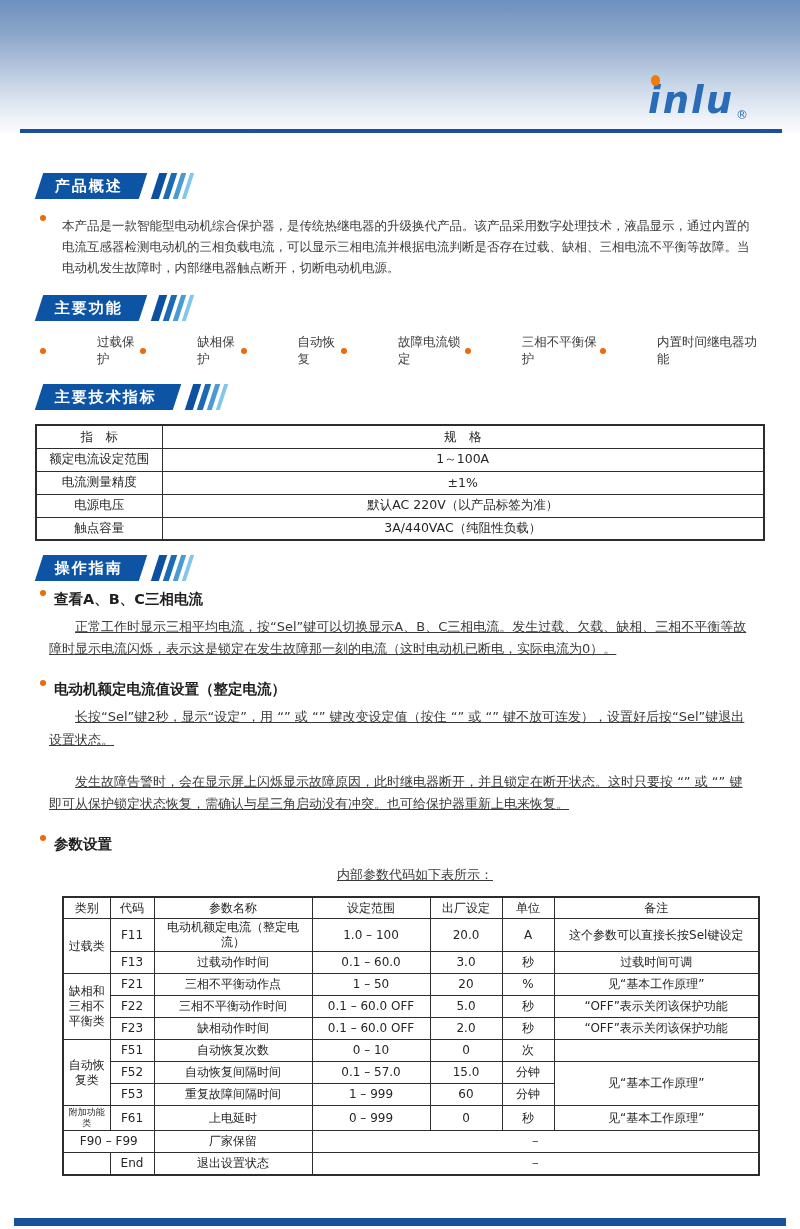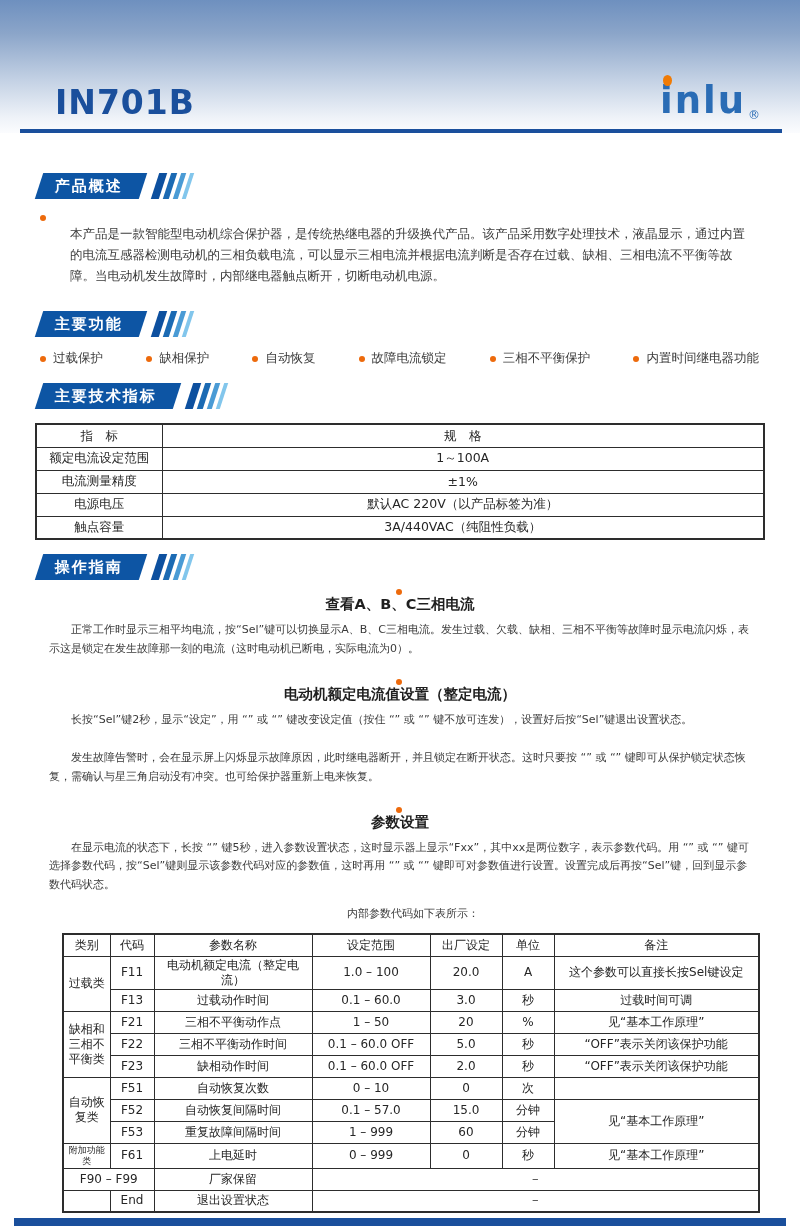--- a/index.html
+++ b/index.html
@@ -12,21 +12,21 @@
   }
   
   .header {
     height:133px; position:relative;
     background:linear-gradient(180deg,#6e90bf 0%,#8ba5c9 25%,#c3d1e4 60%,#eef2f8 88%,#fbfcfe 100%);
   }
   .model-title {
     position:absolute; left:55px; bottom:14px;
     font-size:33px; font-weight:bold; color:#1a4f9c; letter-spacing:1px; line-height:1;
   }
-  .logo { position:absolute; right:40px; bottom:12px; line-height:1; }
+  .logo { position:absolute; right:52px; bottom:12px; line-height:1;font-style:italic; }
   .logo-word {
     font-size:37px; font-weight:900; color:#2a6cb5; letter-spacing:2px; line-height:1;
     font-family:"DejaVu Sans","Liberation Sans",sans-serif;
   }
   .logo-dot {
     position:absolute; left:3px; top:-7px; width:9px; height:11px;
     border-radius:50%; background:#f07b05;
   }
   .logo-reg { font-size:12px; color:#2a6cb5; vertical-align:-6px; margin-left:2px; }
   .header-rule { position:absolute; left:20px; right:18px; bottom:0; height:4px; background:#1a4f9c; }
@@ -47,24 +47,24 @@
   .stripes i:nth-child(3){ width:5px; background:#4a9bd5; }
   .stripes i:nth-child(4){ width:4px; background:#82c6ec; }
 
   .dot {
     display:inline-block; width:6px; height:6px; border-radius:50%;
     background:#ed6a0c; flex:0 0 6px;
   }
 
   .bullet-para { display:flex; margin-top:9px; }
   .bullet-para .dot { margin:7px 8px 0 5px; }
-  .bullet-para p { margin:16px; font-size:12.5px; line-height:1.66; color:#3a3a3a;font-family:Liberation Serif, serif; }
+  .bullet-para p { margin:8px; font-size:12.5px; line-height:1.66; color:#3a3a3a;font-family:Liberation Serif, serif; }
 
   .features { display:flex; justify-content:space-between; margin:13px 6px 0 5px; }
-  .feature { display:flex; align-items:center; font-size:12.5px; color:#3a3a3a; }
+  .feature { display:flex; align-items:center; font-size:12.5px; color:#3a3a3a;gap:44px; }
   .feature .dot { margin-right:7px; }
 
   
   table { border-collapse:collapse; table-layout:fixed; }
   .spec-table { width:100%; margin-top:14px; border:2px solid #2d2d2d; }
   .spec-table th, .spec-table td {
     border:1px solid #2d2d2d; height:23px; text-align:center;
     font-size:12.5px; font-weight:normal; color:#262626; padding:1px 4px;
   }
   .spec-table .col-label { width:126px; }
@@ -72,36 +72,35 @@
   .param-table { width:696px; margin:10px 0 0 27px; border:2px solid #2d2d2d; }
   .param-table th, .param-table td {
     border:1px solid #2d2d2d; height:22px; text-align:center;
     font-size:12px; font-weight:normal; color:#262626; padding:1px 3px; line-height:1.25;
   }
   .param-table .small-cat { font-size:9px; line-height:1.2;text-align:center; }
 
   
   .guide-item { margin-top:20px; }
   .guide-item.first { margin-top:9px; }
-  .guide-heading { display:flex; align-items:center;flex-direction:column; }
+  .guide-heading { display:flex; align-items:flex-start; }
   .guide-heading .dot { margin:0 8px 0 5px; }
   .guide-heading h3 { margin:0; font-size:14.5px; font-weight:bold; color:#1f1f1f; }
   .guide-item p {
     margin:7px 0 0 14px; width:706px; text-indent:2em;
-    font-size:11px; line-height:1.7; color:#3a3a3a;
+    font-size:13px; line-height:1.7; color:#3a3a3a;text-decoration:underline;
   }
   .guide-item p.note { margin-top:10px;text-align:center; }
 
   .bottom-bar { position:absolute; left:14px; right:14px; bottom:3px; height:8px; background:#1a4f9c; }
 </style>
 </head>
 <body>
 
 <div class="header">
-  <div class="model-title">IN701B</div>
   <div class="logo">
     <span class="logo-dot"></span><span class="logo-word">inlu</span><span class="logo-reg">®</span>
   </div>
   <div class="header-rule"></div>
 </div>
 
 <div class="content">
 
   <div class="banner-row" style="margin-top:40px">
     <div class="banner-tab">
@@ -223,21 +222,20 @@
 
   <div class="guide-item">
     <p>发生故障告警时，会在显示屏上闪烁显示故障原因，此时继电器断开，并且锁定在断开状态。这时只要按 “” 或 “” 键即可从保护锁定状态恢复，需确认与星三角启动没有冲突。也可给保护器重新上电来恢复。</p>
   </div>
 
   <div class="guide-item">
     <div class="guide-heading">
         <span class="dot"></span>
         <h3>参数设置</h3>
       </div>
-    <p>在显示电流的状态下，长按 “” 键5秒，进入参数设置状态，这时显示器上显示“Fxx”，其中xx是两位数字，表示参数代码。用 “” 或 “” 键可选择参数代码，按“Sel”键则显示该参数代码对应的参数值，这时再用 “” 或 “” 键即可对参数值进行设置。设置完成后再按“Sel”键，回到显示参数代码状态。</p>
     <p class="note">内部参数代码如下表所示：</p>
   </div>
 
   <table class="param-table">
     <colgroup>
       <col style="width:47px">
         <col style="width:44px">
         <col style="width:158px">
         <col style="width:118px">
       <col style="width:72px">

